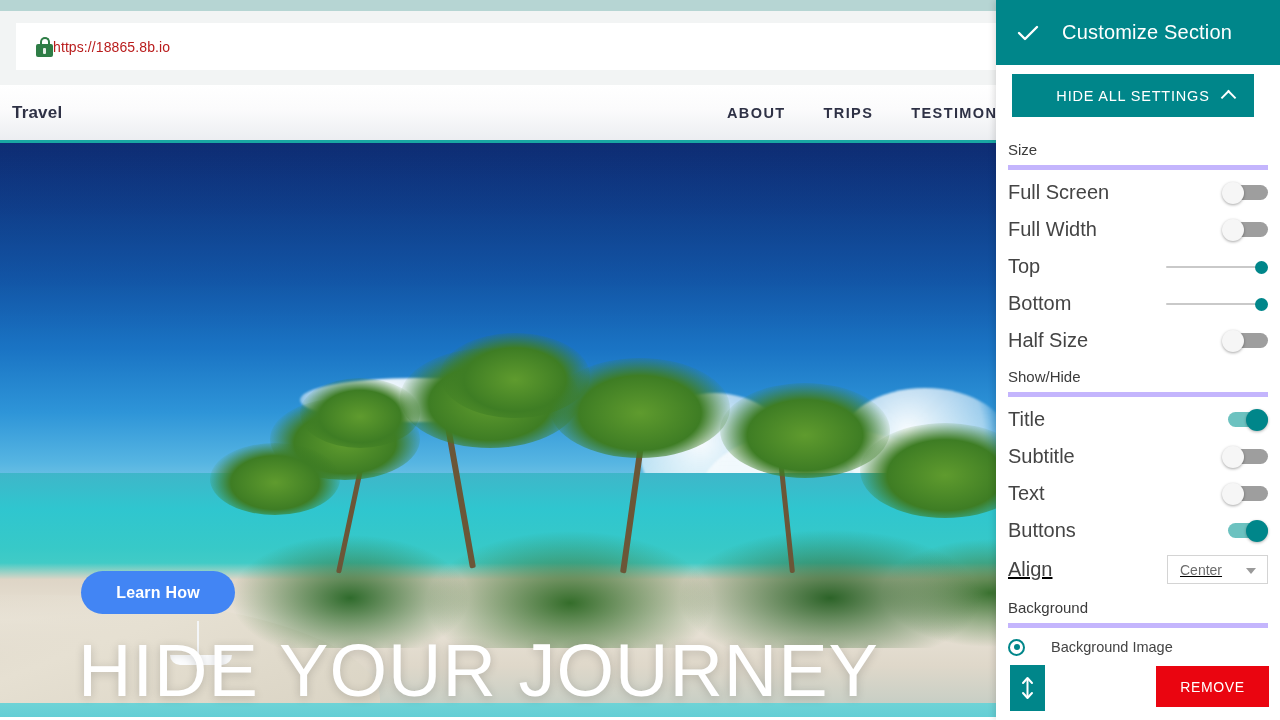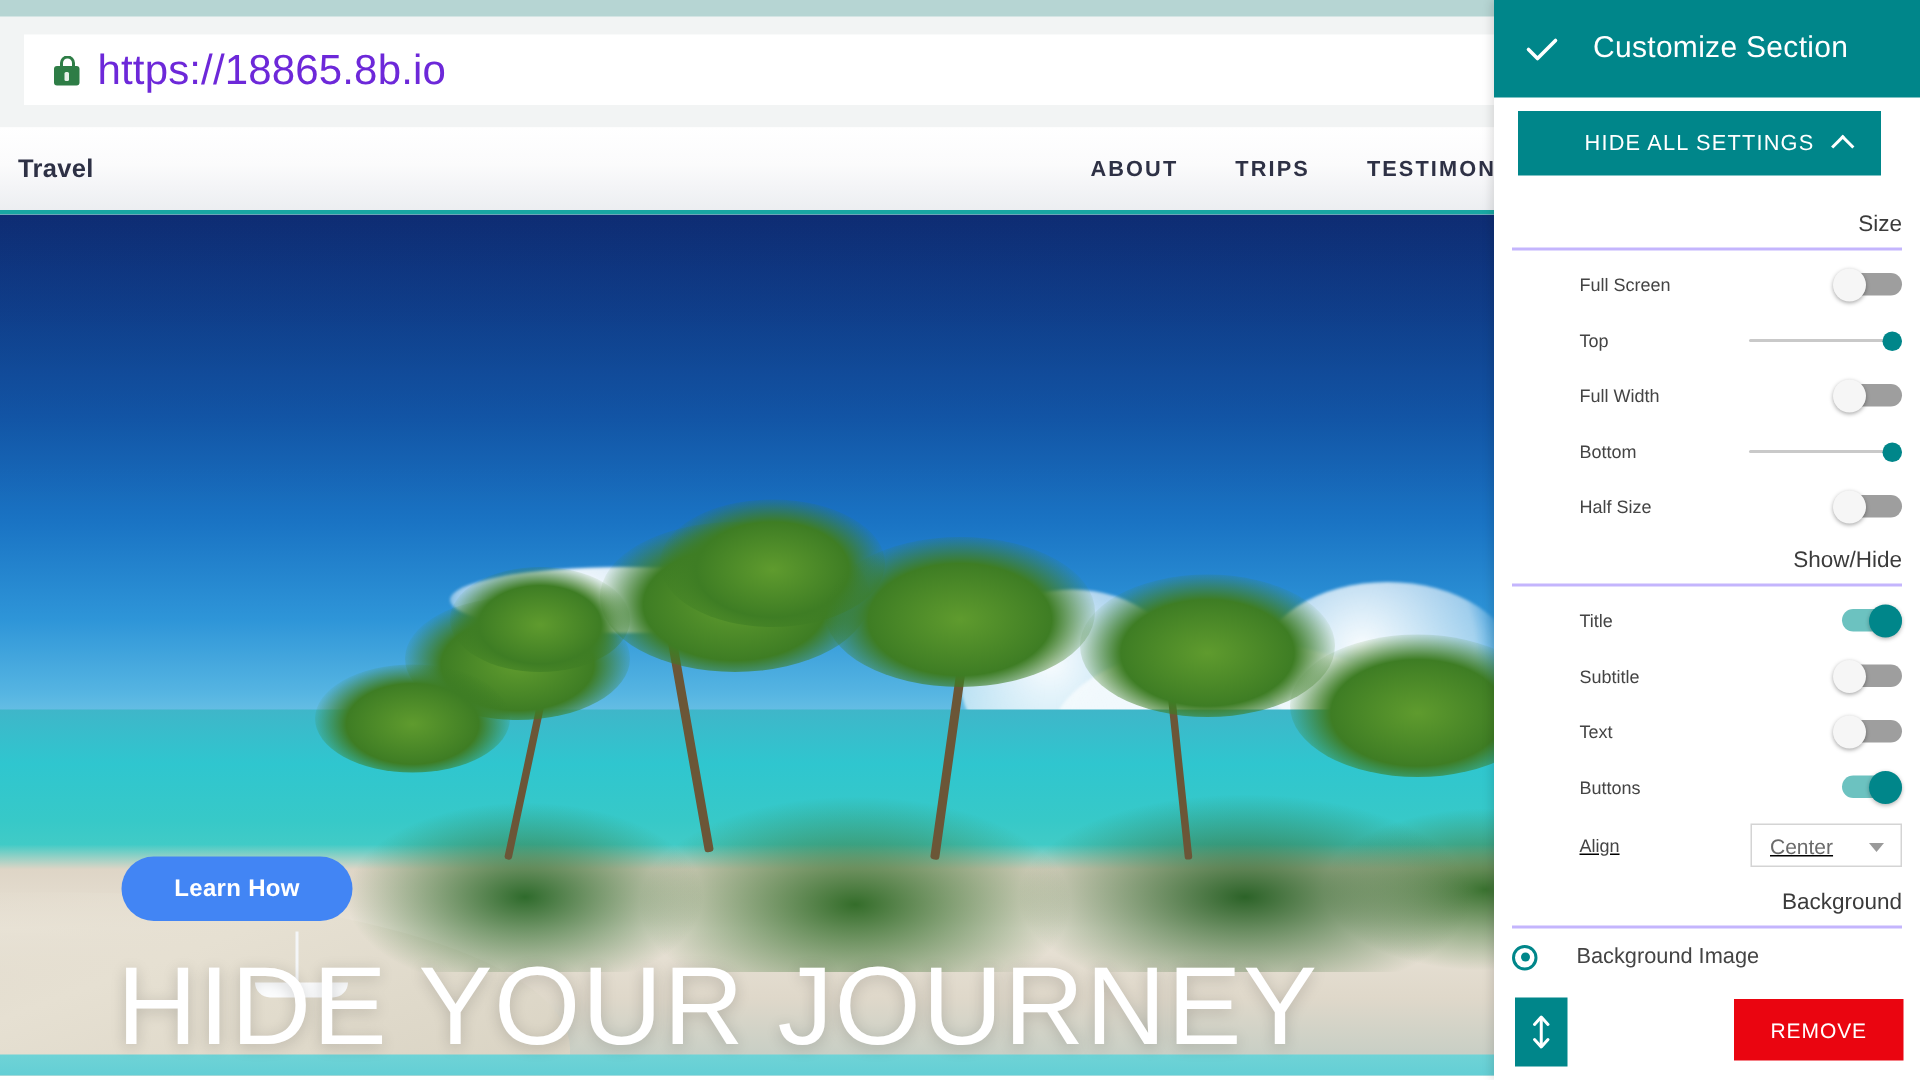--- a/index.html
+++ b/index.html
@@ -39,22 +39,22 @@
     position: absolute; left: 3.5px; top: 0;
     width: 10px; height: 10px;
     border: 2.6px solid #2e7d46; border-bottom: none;
     border-radius: 6px 6px 0 0;
   }
   #lock-icon .keyhole {
     position: absolute; left: 7.2px; bottom: 3px;
     width: 2.6px; height: 6px; background: #e7efe9; border-radius: 1px;
   }
   #url-text {
-    margin-left: 12px;
-    font-size: 28px; color: #6d28d9; letter-spacing: 0.1px;
+    margin-left: 0;
+    font-size: 14px; color: #b91c1c; letter-spacing: 0.1px;
     white-space: nowrap;
   }
 
   
   #site-viewport {
     position: absolute; left: 0; top: 85px;
     width: 996px; height: 635px;
     overflow: hidden;
     background: #ffffff;
   }
@@ -210,32 +210,32 @@
     transform: translateY(-35%) rotate(45deg);
   }
 
   #panel-scroll {
     position: absolute; left: 0; top: 132px;
     width: 284px; height: 524px;
     overflow: hidden;
   }
   .section-group { padding: 0 12px; }
   .section-heading {
-    text-align: right;
+    text-align: left;
     font-size: 15px; color: #3b3b3b; font-weight: 400;
     padding: 9px 0 7px;
-    border-bottom: 2px solid #c4b5fd;
+    border-bottom: 5px solid #c4b5fd;
     margin-bottom: 4px;
   }
   .setting-row {
     height: 37px;
     display: flex; align-items: center; justify-content: space-between;
   }
   .setting-label {
-    font-size: 12px; color: #444444; font-weight: 400; margin-left: 45px;
+    font-size: 20px; color: #444444; font-weight: 400;
   }
 
   
   .toggle { position: relative; width: 46px; height: 22px; cursor: pointer; flex: 0 0 auto; }
   .toggle .track {
     position: absolute; right: 0; top: 3px;
     width: 40px; height: 15px; border-radius: 8px;
     background: #9e9e9e;
   }
   .toggle .knob {
@@ -414,32 +414,32 @@
 
       <div class="setting-row">
         <span class="setting-label">Full Screen</span>
         <span class="toggle">
             <span class="track"></span>
             <span class="knob"></span>
           </span>
       </div>
 
       <div class="setting-row">
+        <span class="setting-label">Full Width</span>
+        <span class="toggle">
+            <span class="track"></span>
+            <span class="knob"></span>
+          </span>
+      </div>
+
+      <div class="setting-row">
         <span class="setting-label">Top</span>
         <span class="slider">
             <span class="rail"></span>
             <span class="thumb" style="left:89px;"></span>
-          </span>
-      </div>
-
-      <div class="setting-row">
-        <span class="setting-label">Full Width</span>
-        <span class="toggle">
-            <span class="track"></span>
-            <span class="knob"></span>
           </span>
       </div>
 
       <div class="setting-row">
         <span class="setting-label">Bottom</span>
         <span class="slider">
             <span class="rail"></span>
             <span class="thumb" style="left:89px;"></span>
           </span>
       </div>

